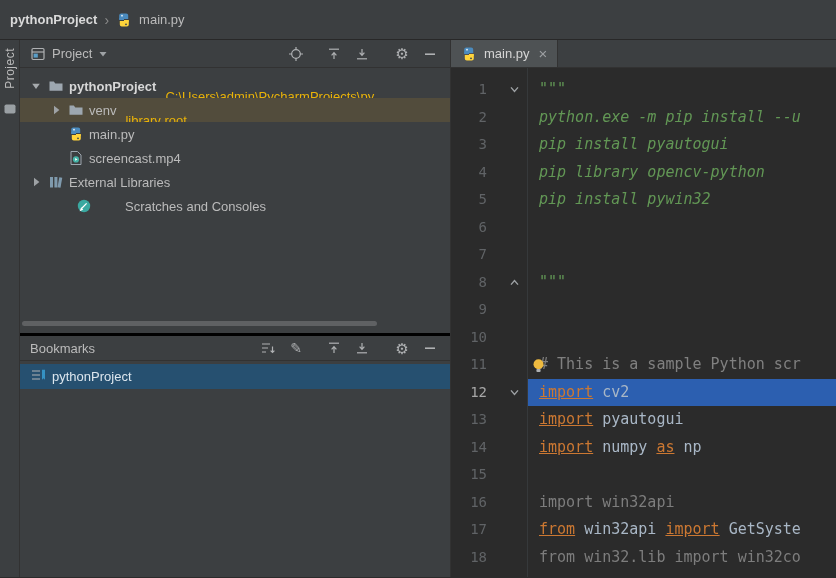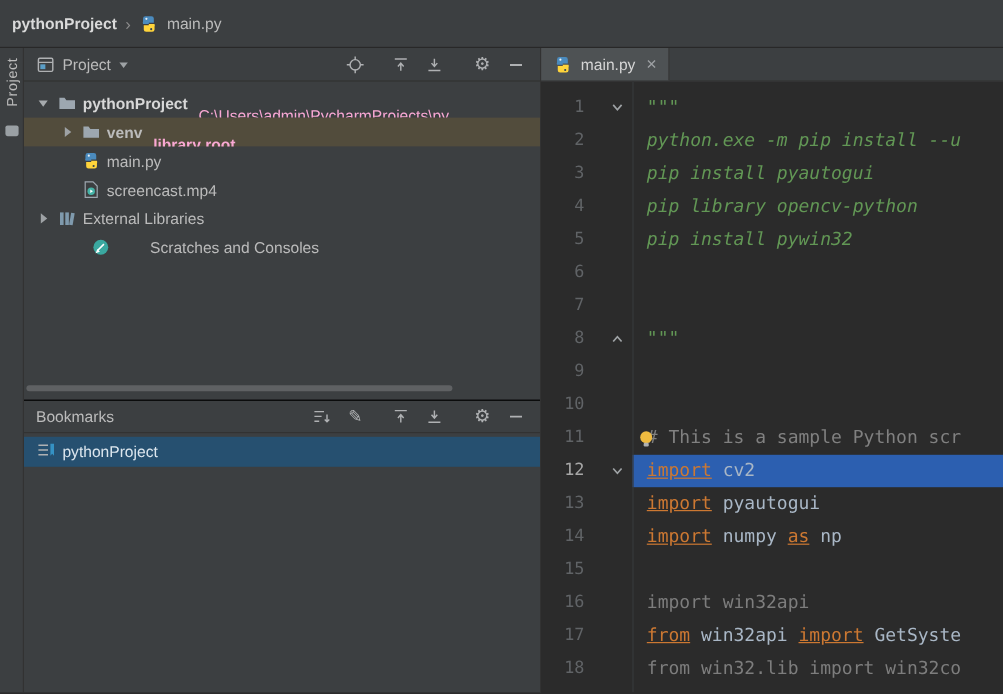--- a/index.html
+++ b/index.html
@@ -47,32 +47,32 @@
   .ph-icons { margin-left:auto; display:flex; align-items:center; gap:4px; }
   .icon-btn {
     width:24px; height:22px; display:flex; align-items:center; justify-content:center;
     border-radius:3px; cursor:default;
   }
   .icon-btn[data-name="settings-gear-icon"] { margin-left:12px; }
   .icon-btn[data-name="collapse-all-icon"] { margin-left:10px; }
 
   .tree { height:265px; flex:none; position:relative; padding-top:6px; overflow:hidden; }
   .tree-row { height:24px; display:flex; align-items:center; white-space:nowrap; overflow:hidden; }
-  .tree-row.hl { background:var(--hl-venv);font-weight:bold; }
+  .tree-row.hl { background:var(--hl-venv); }
   .chevron { width:20px; flex:none; display:flex; align-items:center; justify-content:center; }
   .t-icon { width:20px; flex:none; display:flex; align-items:center; justify-content:center; }
   .t-label { margin-left:3px; color:#bbbbbb; }
   .t-label.bold { font-weight:bold; color:#d7d7d7; }
-  .t-suffix { color:#f9a8d4; margin-left:9px;margin-top:20px; }
+  .t-suffix { color:#eab308; margin-left:9px;margin-top:20px; }
   .hscroll {
     position:absolute; left:2px; bottom:7px; width:355px; height:5px;
     background:#5f6163; border-radius:3px;
   }
 
-  .bm-header { border-top:1px solid #000000;justify-content:flex-end; }
+  .bm-header { border-top:3px solid #000000;justify-content:flex-end; }
   .bm-list { flex:1; padding-top:3px; overflow:hidden; }
   .bm-row {
     height:25px; display:flex; align-items:center; gap:6px; padding-left:10px;
     color:#bbbbbb; white-space:nowrap;
   }
   .bm-row.selected { background:var(--sel-bm); color:#dce6ee; }
 
   
   .editor { flex:1; min-width:0; display:flex; flex-direction:column; background:#2b2b2b; }
   .tabbar {

